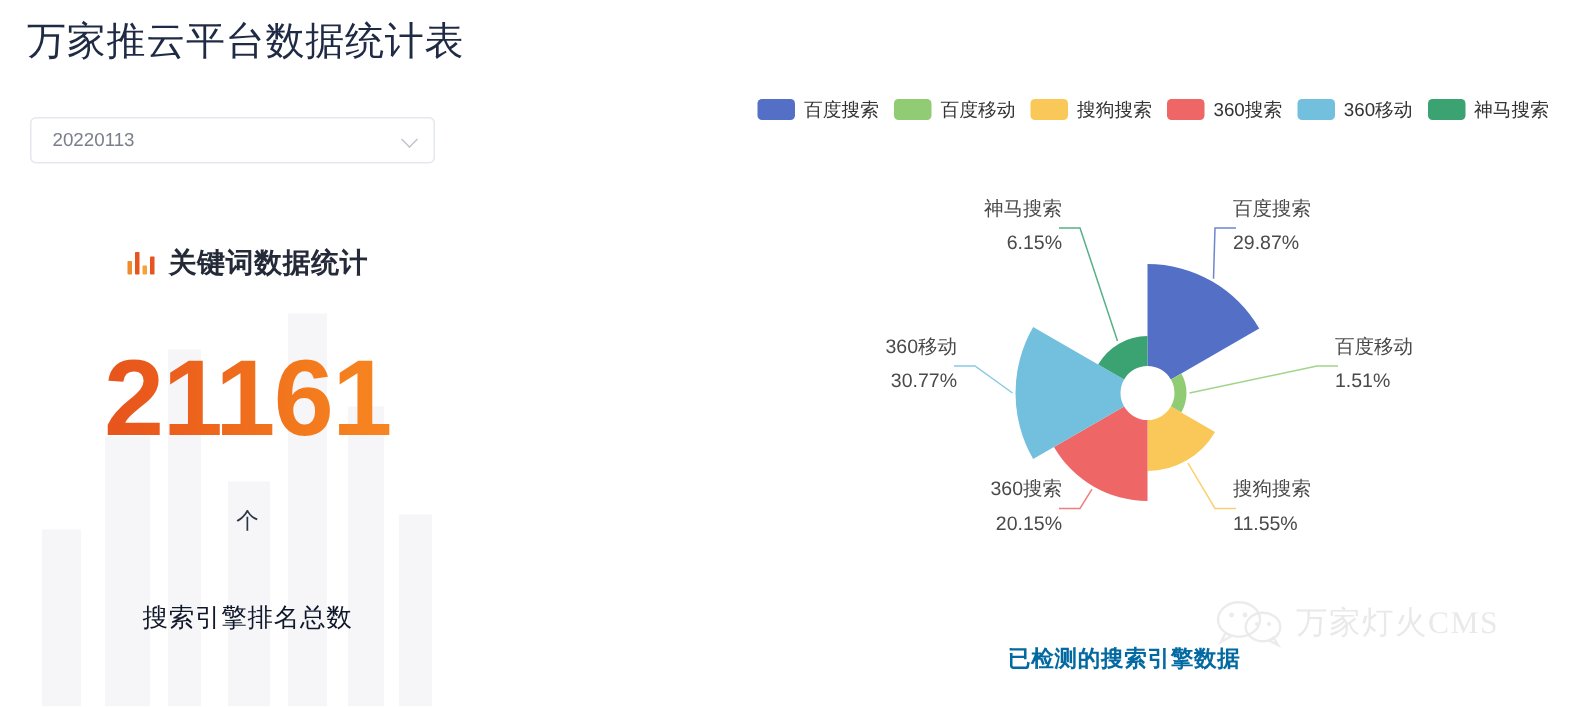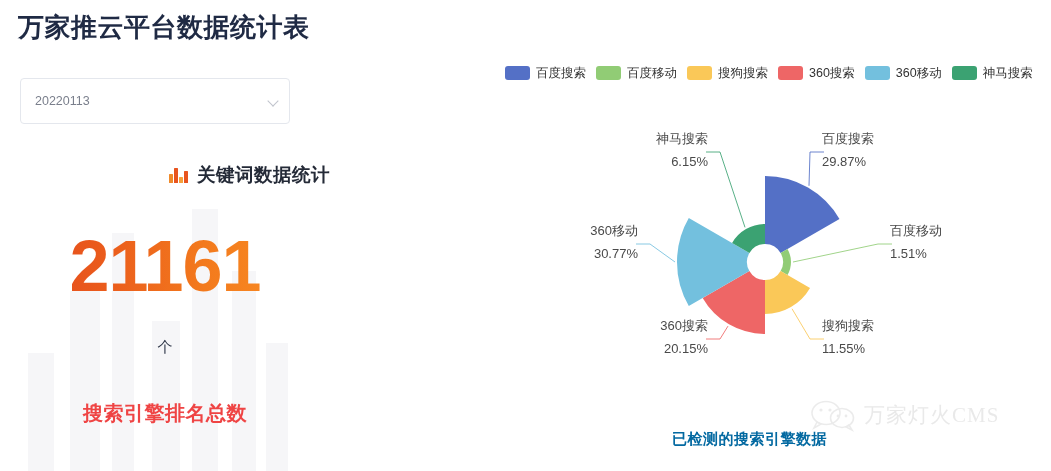--- a/index.html
+++ b/index.html
@@ -16,33 +16,33 @@
     height: 471px;
     background: #ffffff;
   }
 
   
   .page-title {
     position: absolute;
     left: 18px;
     top: 10px;
     font-size: 26px;
-    font-weight: bold;
+    font-weight: normal;
     color: #1f2a44;
     letter-spacing: 0.5px;
     white-space: nowrap;
   }
 
   
   .date-select {
     position: absolute;
     left: 20px;
     top: 78px;
     width: 270px;
-    height: 46px;
+    height: 31px;
     border: 1px solid #e4e7ed;
     border-radius: 4px;
     background: #ffffff;
     display: flex;
     align-items: center;
     padding: 0 10px 0 14px;
     cursor: pointer;
     box-shadow: 0 0 0 0 rgba(0,0,0,0);
   }
   .date-select-value {
@@ -93,21 +93,21 @@
   }
   .stat-heading {
     position: absolute;
     left: 0;
     top: 32px;
     width: 330px;
     text-align: center;
     z-index: 2;
     display: flex;
     align-items: center;
-    justify-content: flex-end;
+    justify-content: center;
     gap: 9px;
   }
   .bar-chart-icon {
     display: inline-block;
     width: 19px;
     height: 17px;
     position: relative;
   }
   .bar-chart-icon i {
     position: absolute;
@@ -153,25 +153,24 @@
     font-size: 15px;
     color: #2c3446;
     z-index: 2;
   }
   .stat-caption {
     position: absolute;
     left: 0;
     top: 270px;
     width: 330px;
     text-align: center;
-    font-size: 20px;
-    color: #ef4444;
+    font-size: 17px;
+    color: #0f172a;
     z-index: 2;
     letter-spacing: .5px;
-    font-weight: bold;
   }
 
   
   .legend {
     position: absolute;
     left: 505px;
     top: 62px;
     width: 530px;
     height: 22px;
     display: flex;

